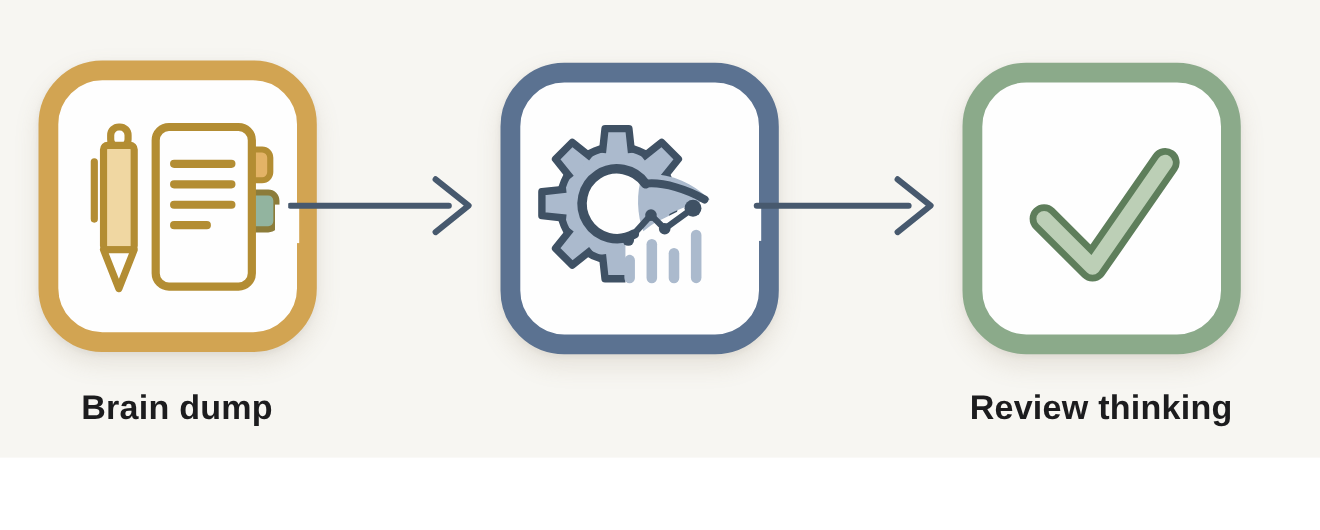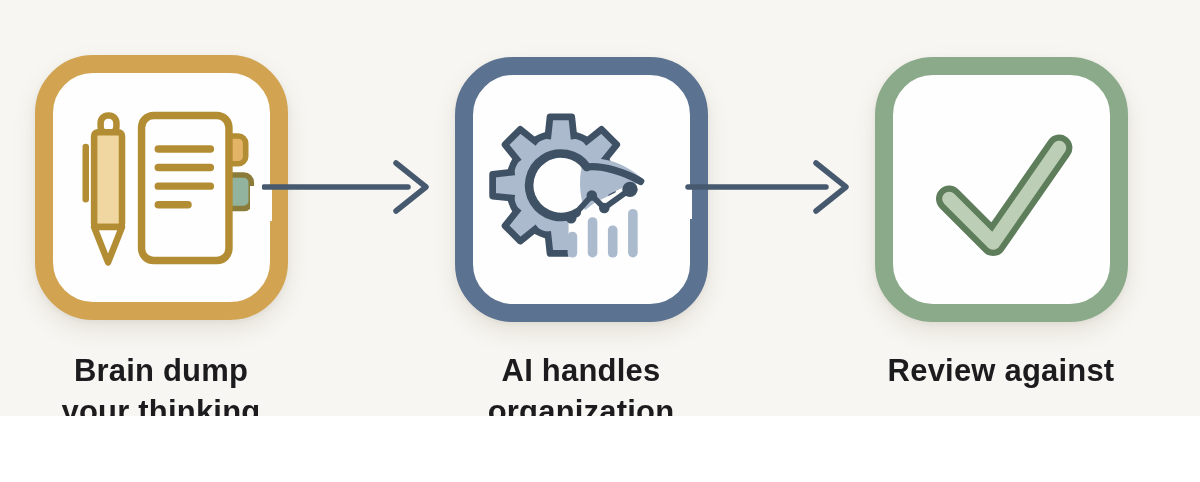--- a/index.html
+++ b/index.html
@@ -137,23 +137,18 @@
   </div>
   <div class="arrow arrow2">
     <svg width="168" height="60" viewBox="0 0 168 60">
       <path class="stroke" d="M4,30 H142"></path>
       <path class="stroke" d="M132,6 L162,30 L132,54"></path>
     </svg>
   </div>
 
   <div class="caption caption1">
     <span>Brain dump</span><br>
-    <span>your thinking</span>
-  </div>
-  <div class="caption caption2">
-    <span>AI handles</span><br>
-    <span>organization</span>
   </div>
   <div class="caption caption3">
-    <span>Review against</span><br>
+    <span>Review thinking</span><br>
   </div>
 
 </div>
 
 </body></html>

